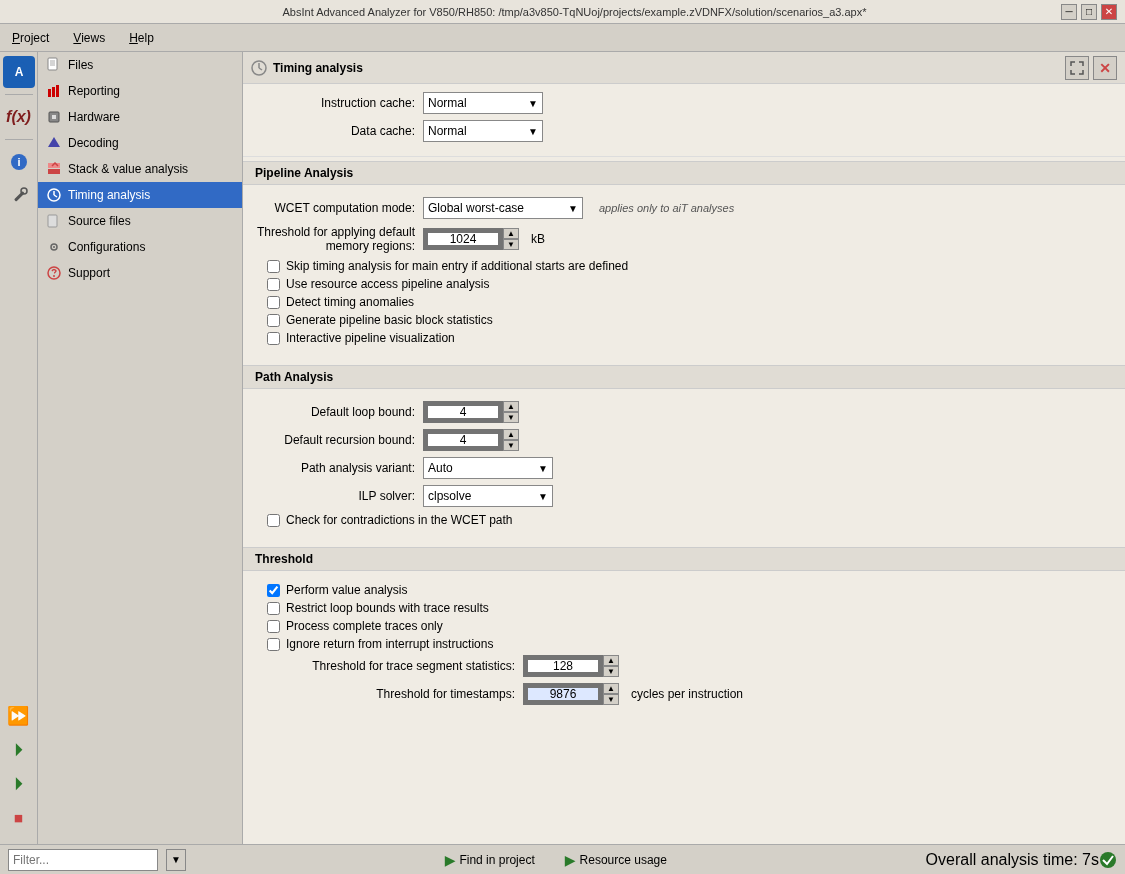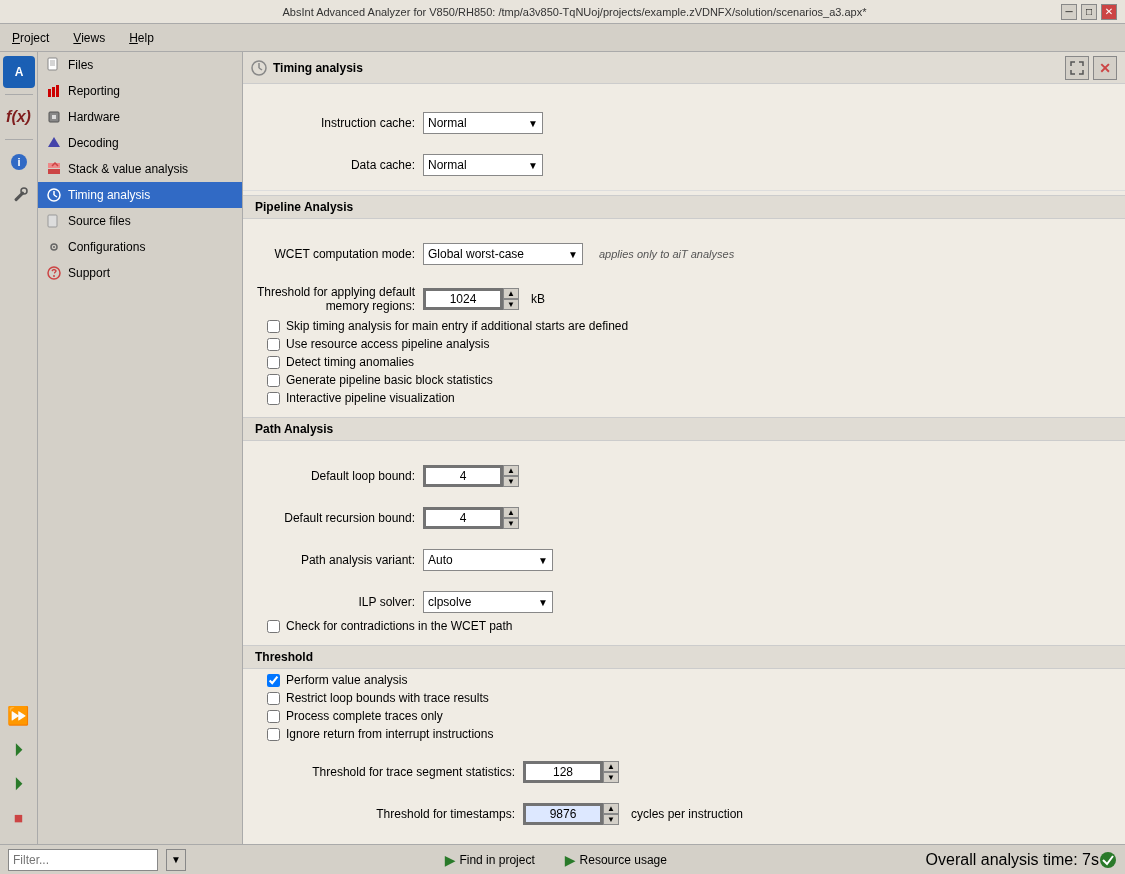--- a/index.html
+++ b/index.html
@@ -38,37 +38,37 @@
     .content-header { background: #e0dcd4; border-bottom: 1px solid #ccc; padding: 4px 8px; display: flex; align-items: center; justify-content: space-between; height: 32px; }
     .timing-analysis-label { display: flex; align-items: center; gap: 6px; font-size: 12px; font-weight: bold; }
     .header-icons { display: flex; gap: 4px; }
     .header-btn { width: 24px; height: 24px; border: 1px solid #888; background: #d4d0c8; cursor: pointer; display: flex; align-items: center; justify-content: center; font-size: 14px; }
 
     
     .form-area { flex: 1; overflow-y: auto; padding: 0; }
 
     
     .cache-section { padding: 8px 12px; background: #f0ece4; border-bottom: 1px solid #ddd; }
-    .field-row { display: flex; align-items: center; gap: 8px; margin-bottom: 6px; margin-top: 20px; }
+    .field-row { display: flex; align-items: center; gap: 8px; margin-bottom: 6px; }
     .field-label { width: 160px; font-size: 12px; text-align: right; flex-shrink: 0; }
     .dropdown { border: 1px solid #888; background: white; padding: 2px 4px; font-size: 12px; height: 22px; display: flex; align-items: center; justify-content: space-between; cursor: pointer; width: 120px; }
     .dropdown-arrow { font-size: 10px; }
 
     
     .section-header { background: #e0dcd4; border-top: 1px solid #ccc; border-bottom: 1px solid #ccc; padding: 4px 12px; font-weight: bold; font-size: 12px; margin-top: 4px; }
 
     
-    .form-section { padding: 4px 12px; }
+    .form-section { padding: 12px 12px; }
     .form-section .field-row { margin-bottom: 6px; }
 
     .wcet-dropdown { width: 160px; }
     .note-text { font-size: 11px; color: #555; font-style: italic; margin-left: 8px; }
 
     .spin-input { display: flex; align-items: center; }
-    .spin-input input { width: 80px; height: 22px; border: 3px solid #737373; padding: 0 4px; font-size: 12px; text-align: center; }
+    .spin-input input { width: 80px; height: 22px; border: 5px solid #737373; padding: 0 4px; font-size: 12px; text-align: center; }
     .spin-buttons { display: flex; flex-direction: column; }
     .spin-btn { width: 16px; height: 11px; border: 1px solid #888; background: #d4d0c8; cursor: pointer; display: flex; align-items: center; justify-content: center; font-size: 8px; line-height: 1; }
 
     .checkbox-row { display: flex; align-items: center; gap: 6px; margin-bottom: 4px; padding-left: 12px; }
     .checkbox-row input[type=checkbox] { width: 13px; height: 13px; cursor: pointer; }
     .checkbox-label { font-size: 12px; }
 
     .path-dropdown { width: 130px; }
 
     

